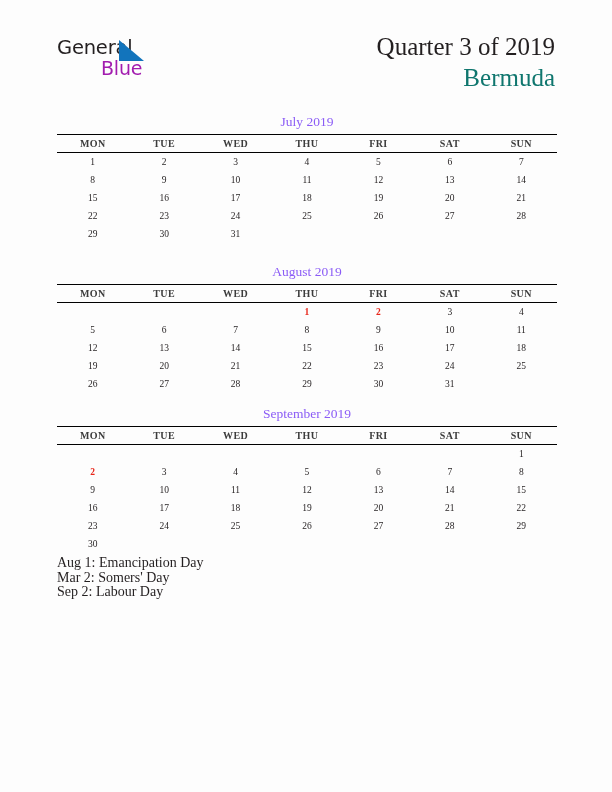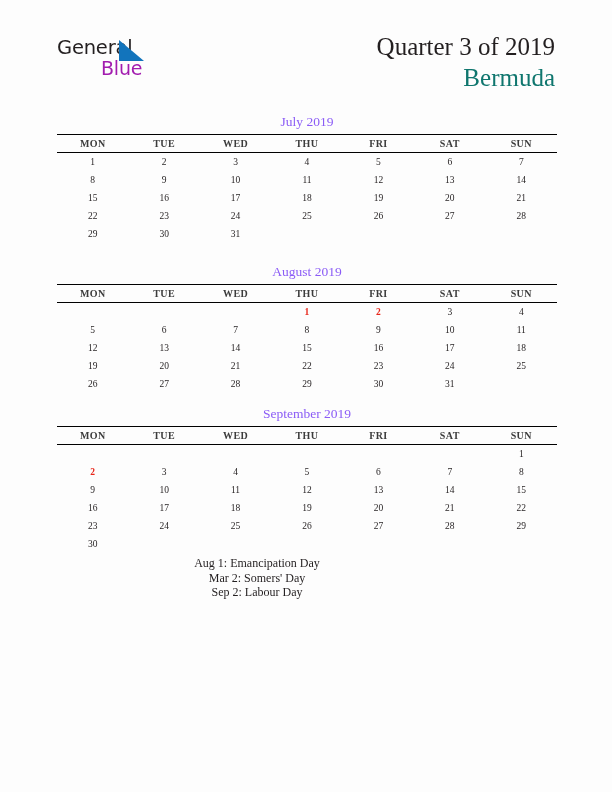--- a/index.html
+++ b/index.html
@@ -128,25 +128,24 @@
   }
 
   
   .legend {
     position: absolute;
     left: 57px;
     top: 556px;
     width: 400px;
   }
   .legend-item {
-    font-size: 12px;
+    font-size: 14px;
     line-height: 14.6px;
     color: #231f20;
     white-space: nowrap;
-    text-align: center;
   }
 </style>
 </head>
 <body>
 
 <div class="page-header">
 
   <div class="brand">
     <span class="brand-general">General</span>
     <span class="brand-mark">

